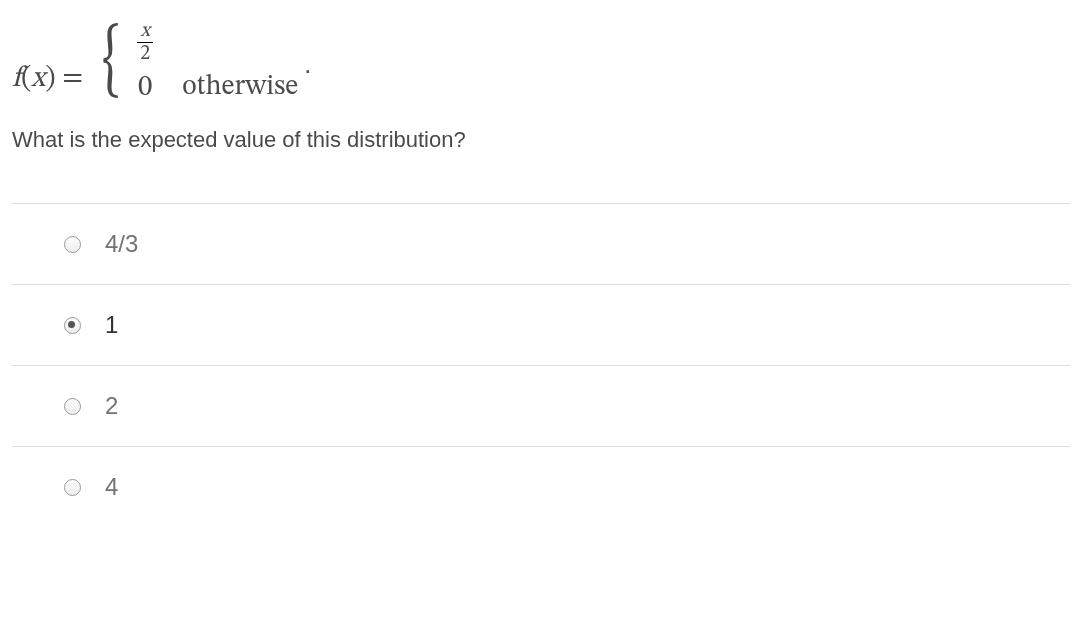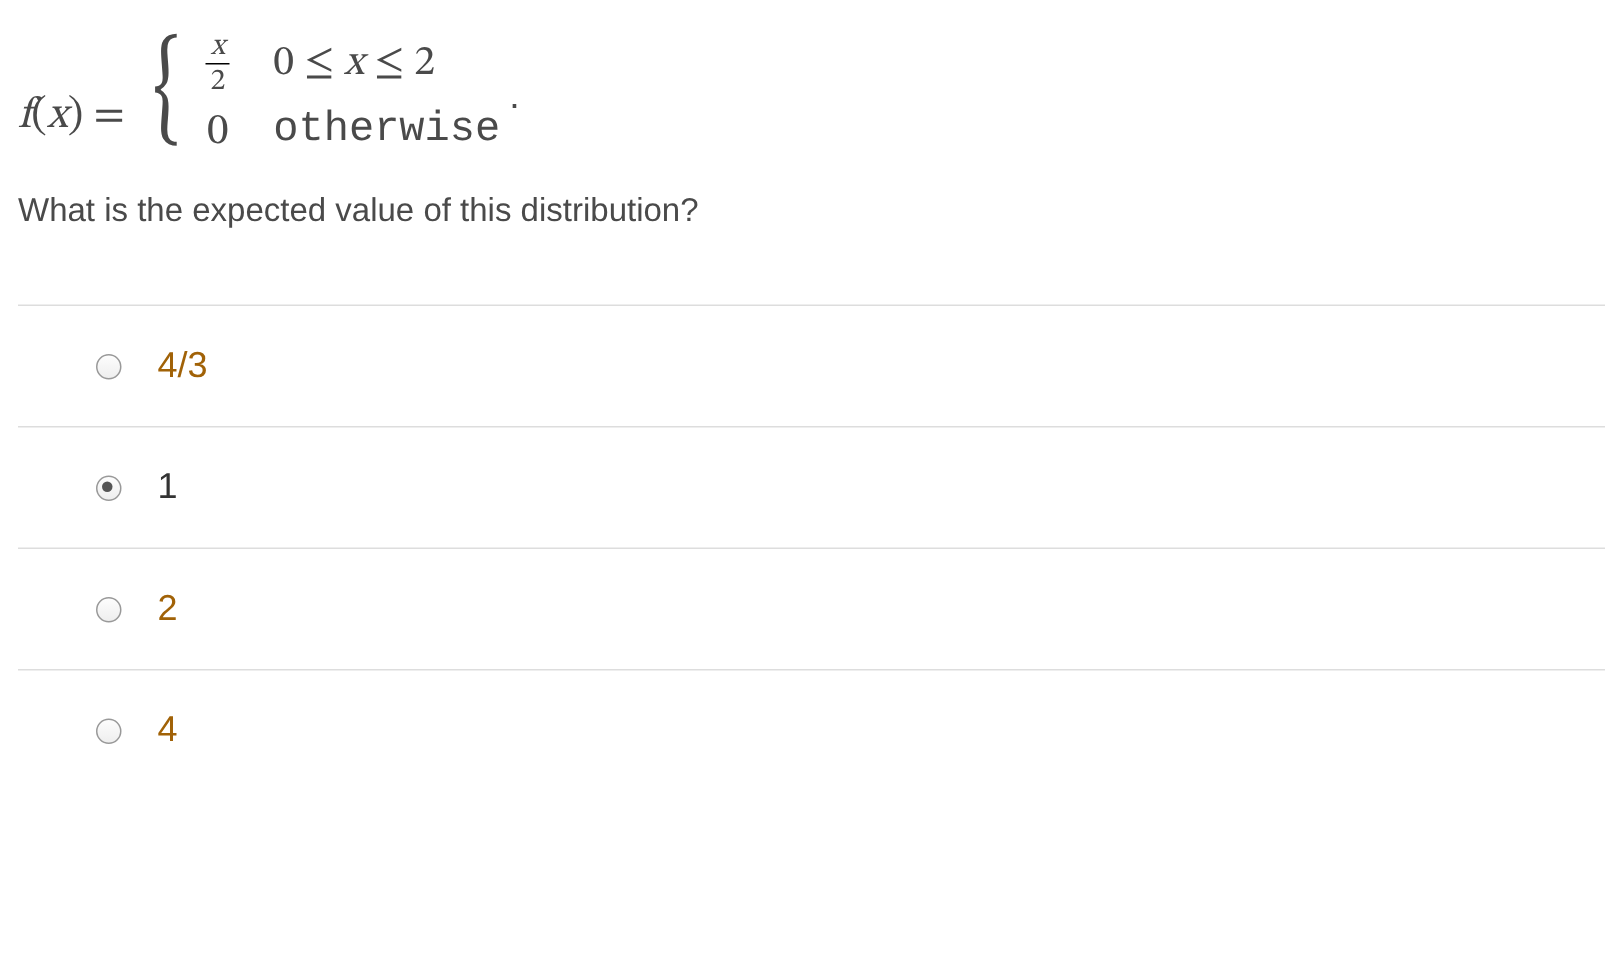--- a/index.html
+++ b/index.html
@@ -123,21 +123,21 @@
       position: absolute;
       top: 3px;
       left: 3px;
       width: 7px;
       height: 7px;
       border-radius: 50%;
       background: #555;
     }
     .option-label {
       font-size: 24px;
-      color: #a16207;
+      color: #737373;
     }
     .option.selected .option-label {
       color: #333;
     }
   </style>
 </head>
 <body>
 
 <div class="question-text">
   <span class="math">
@@ -145,27 +145,24 @@
     <span class="piecewise">
       <span class="brace">{</span>
       <span class="cases">
         <span class="case-row">
           <span class="case-val">
             <span class="frac">
               <span class="num">x</span>
               <span class="den">2</span>
             </span>
           </span>
-          <span class="case-cond rm" style="font-style:normal;">
-            <span class="rm">0 ≤ </span><span style="font-style:italic;">x</span><span class="rm"> ≤ 2</span>
-          </span>
         </span>
         <span class="case-row">
           <span class="case-val rm" style="font-style:normal;">0</span>
-          <span class="case-cond rm" style="font-style:normal;font-family:Liberation Mono, monospace;">otherwise</span>
+          <span class="case-cond rm" style="font-style:normal;">otherwise</span>
         </span>
       </span>
     </span>
   </span>
   <span class="period">.</span>
 </div>
 
 <div class="followup">What is the expected value of this distribution?</div>
 
 <div class="options">

